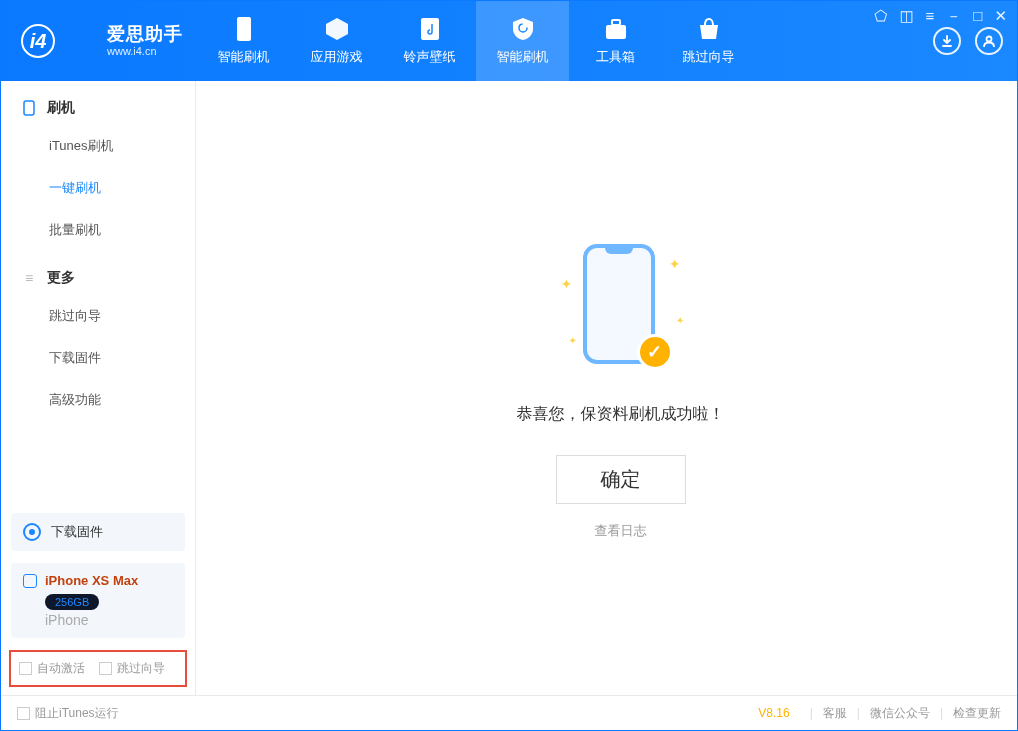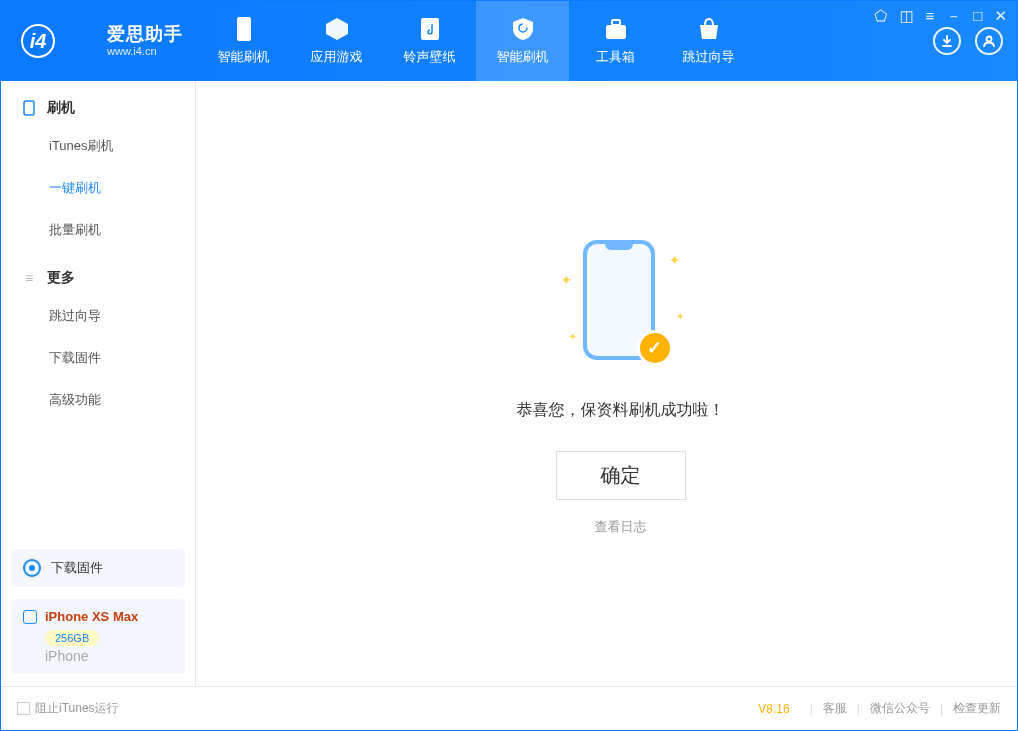--- a/index.html
+++ b/index.html
@@ -31,21 +31,21 @@
 .side-item { padding: 12px 20px 12px 48px; font-size: 13px; color: #555; cursor: pointer; }
 .side-item.active { color: #1a88ff; }
 .side-spacer { flex: 1; }
 .device-block { margin: 0 10px 12px; }
 .device-mode { display: flex; align-items: center; background: #f3f7fb; border-radius: 4px; padding: 10px 12px; margin-bottom: 12px; font-size: 13px; color: #333; }
 .device-mode-icon { width: 18px; height: 18px; border: 2px solid #1a88ff; border-radius: 50%; margin-right: 10px; position: relative; }
 .device-mode-icon::after { content: ''; position: absolute; width: 6px; height: 6px; background: #1a88ff; border-radius: 50%; top: 4px; left: 4px; }
 .device-card { background: #f3f7fb; border-radius: 4px; padding: 10px 12px; }
 .device-name { font-size: 13px; font-weight: bold; color: #c2410c; display: flex; align-items: center; }
 .device-phone-icon { width: 14px; height: 14px; border: 1.5px solid #1a88ff; border-radius: 3px; margin-right: 8px; }
-.device-storage { display: inline-block; background: #fef9c3; color: #1a88ff; font-size: 11px; padding: 2px 10px; border-radius: 10px; margin: 6px 0 2px 22px; }
+.device-storage { display: inline-block; background: #0f172a; color: #1a88ff; font-size: 11px; padding: 2px 10px; border-radius: 10px; margin: 6px 0 2px 22px; }
 .device-type { font-size: 14px; color: #aaa; margin-left: 22px; }
 .checkbox-row { border: 2px solid #e74c3c; margin: 0 8px 8px; padding: 8px 8px; display: flex; gap: 14px; align-items: center; }
 .checkbox-item { display: flex; align-items: center; font-size: 12px; color: #999; cursor: pointer; }
 .checkbox-box { width: 13px; height: 13px; border: 1px solid #ccc; margin-right: 5px; }
 
 
 .main { flex: 1; display: flex; flex-direction: column; align-items: center; justify-content: center; position: relative; }
 .success-illust { position: relative; width: 140px; height: 140px; margin-bottom: 28px; }
 .phone-shape { position: absolute; left: 32px; top: 8px; width: 72px; height: 120px; border: 4px solid #6fb8ff; border-radius: 14px; background: #f4f9ff; }
 .phone-notch { position: absolute; top: -4px; left: 50%; transform: translateX(-50%); width: 28px; height: 10px; background: #6fb8ff; border-radius: 0 0 6px 6px; }
@@ -53,21 +53,21 @@
 .sparkle { position: absolute; color: #ffd24d; font-size: 14px; }
 .s1 { left: 10px; top: 40px; }
 .s2 { right: 10px; top: 20px; }
 .s3 { left: 18px; bottom: 30px; font-size: 10px; }
 .s4 { right: 6px; bottom: 50px; font-size: 10px; }
 .success-msg { font-size: 16px; color: #333; margin-bottom: 30px; }
 .ok-btn { border: 1px solid #ddd; background: #fff; padding: 10px 44px; font-size: 20px; color: #333; cursor: pointer; margin-bottom: 18px; }
 .log-link { font-size: 13px; color: #999; cursor: pointer; }
 
 
-.footer { height: 44px; border-top: 1px solid #eaeaea; display: flex; align-items: center; padding: 0 16px; font-size: 12px; color: #999; }
+.footer { height: 35px; border-top: 1px solid #eaeaea; display: flex; align-items: center; padding: 0 16px; font-size: 12px; color: #999; }
 .footer .checkbox-item { color: #999; }
 .footer-right { margin-left: auto; display: flex; align-items: center; gap: 10px; }
 .footer-divider { color: #ddd; }
 .footer-link { cursor: pointer; }
 .version { color: #ffb300; margin-right: 10px; }
 </style>
 </head>
 <body>
 
 <div class="window">
@@ -188,20 +188,30 @@
           <span>下载固件</span>
         </div>
         <div class="device-card">
           <div class="device-name">
             <div class="device-phone-icon"></div>
             <span>iPhone XS Max</span>
           </div>
           <div class="device-storage">256GB</div>
           <div class="device-type">iPhone</div>
         </div>
+      </div>
+      <div class="checkbox-row">
+        <label class="checkbox-item">
+          <span class="checkbox-box"></span>
+          <span>自动激活</span>
+        </label>
+        <label class="checkbox-item">
+          <span class="checkbox-box"></span>
+          <span>跳过向导</span>
+        </label>
       </div>
     </div>
 
     <div class="main">
       <div class="success-illust">
         <span class="sparkle s1">✦</span>
         <span class="sparkle s2">✦</span>
         <span class="sparkle s3">✦</span>
         <span class="sparkle s4">✦</span>
         <div class="phone-shape">

